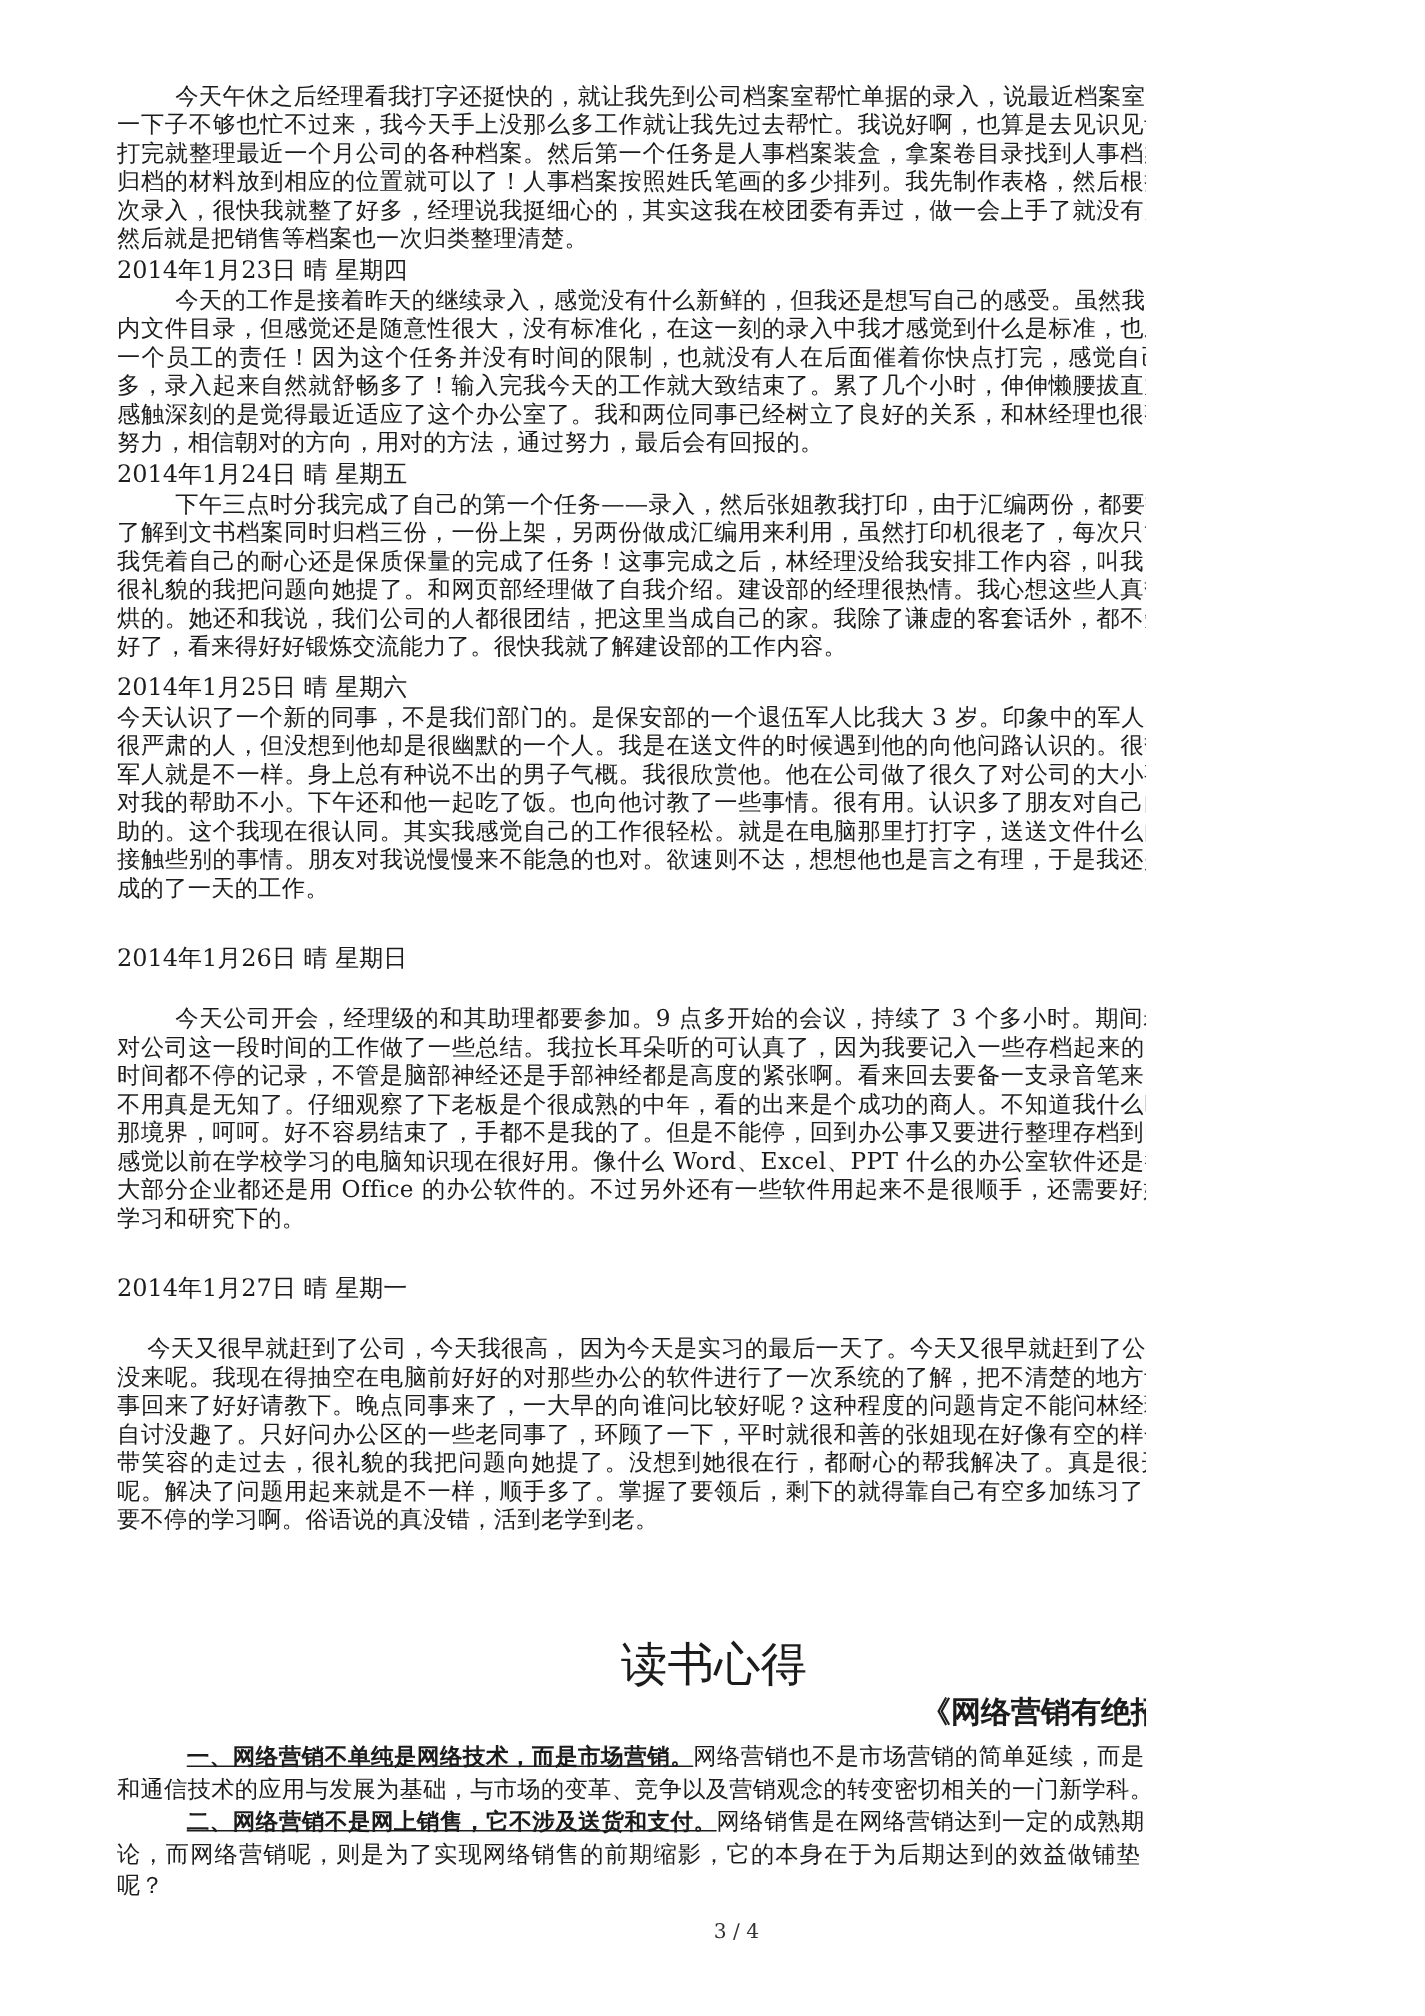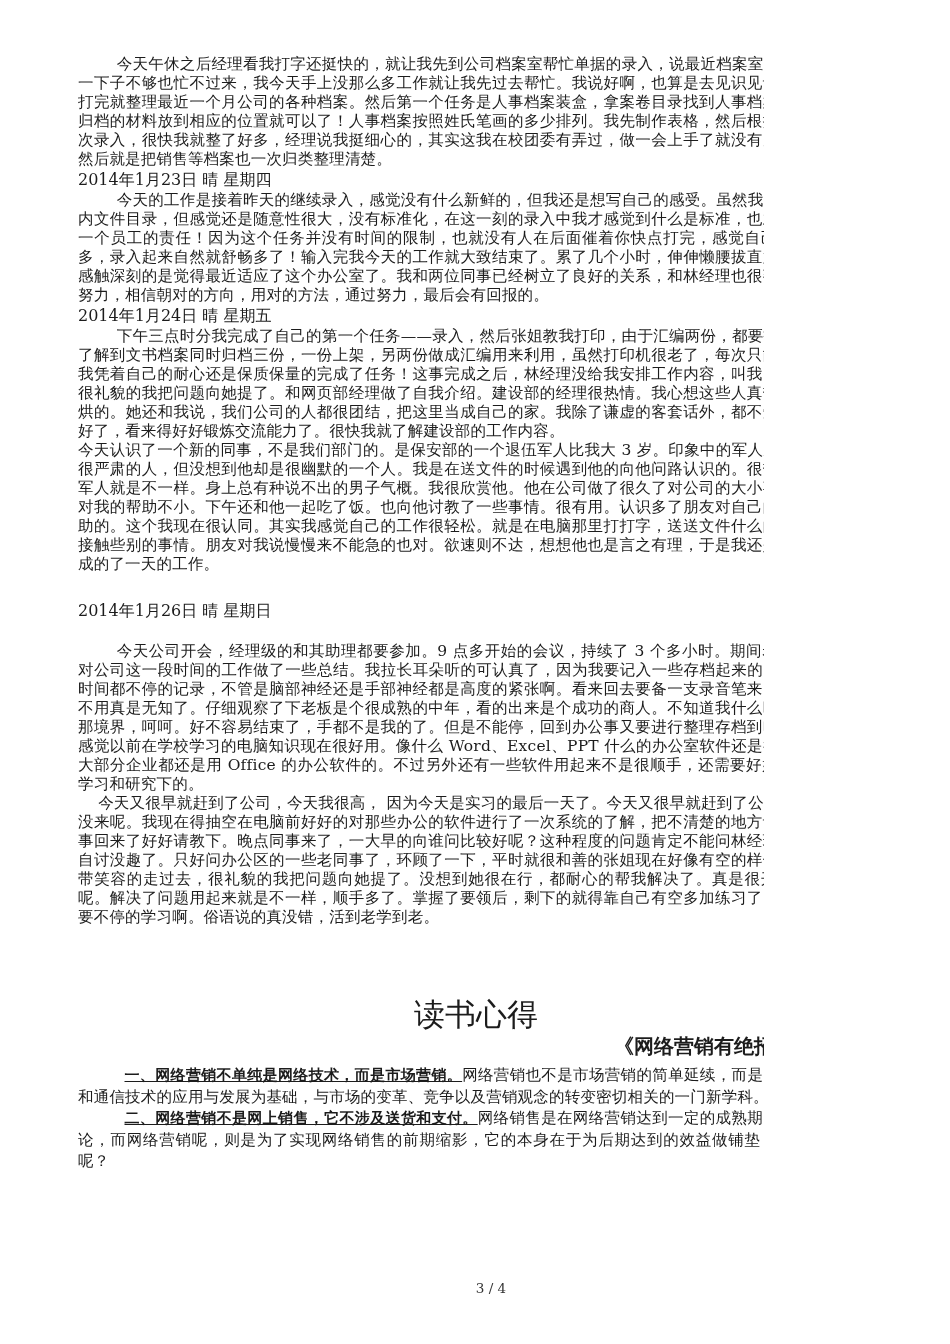--- a/index.html
+++ b/index.html
@@ -77,29 +77,31 @@
       <h3 class="date-heading">2014年1月23日 晴 星期四</h3>
       <p class="para indent">今天的工作是接着昨天的继续录入，感觉没有什么新鲜的，但我还是想写自己的感受。虽然我以前也制作过卷内文件目录，但感觉还是随意性很大，没有标准化，在这一刻的录入中我才感觉到什么是标准，也才真正的感到了一个员工的责任！因为这个任务并没有时间的限制，也就没有人在后面催着你快点打完，感觉自己的心平静了许多，录入起来自然就舒畅多了！输入完我今天的工作就大致结束了。累了几个小时，伸伸懒腰拔直放松一下。给我感触深刻的是觉得最近适应了这个办公室了。我和两位同事已经树立了良好的关系，和林经理也很熟了。我会更加努力，相信朝对的方向，用对的方法，通过努力，最后会有回报的。</p>
     </section>
 
     <section>
       <h3 class="date-heading">2014年1月24日 晴 星期五</h3>
       <p class="para indent">下午三点时分我完成了自己的第一个任务——录入，然后张姐教我打印，由于汇编两份，都要打印两份，我才了解到文书档案同时归档三份，一份上架，另两份做成汇编用来利用，虽然打印机很老了，每次只能出一页，不过我凭着自己的耐心还是保质保量的完成了任务！这事完成之后，林经理没给我安排工作内容，叫我自己找事情做。很礼貌的我把问题向她提了。和网页部经理做了自我介绍。建设部的经理很热情。我心想这些人真热情，心理暖烘烘的。她还和我说，我们公司的人都很团结，把这里当成自己的家。我除了谦虚的客套话外，都不知道该说些什么好了，看来得好好锻炼交流能力了。很快我就了解建设部的工作内容。</p>
     </section>
 
     <section>
+      <h3 class="date-heading sm-gap-above">2014年1月25日 晴 星期六</h3>
       <p class="para no-indent">今天认识了一个新的同事，不是我们部门的。是保安部的一个退伍军人比我大 3 岁。印象中的军人应该是一板一眼很严肃的人，但没想到他却是很幽默的一个人。我是在送文件的时候遇到他的向他问路认识的。很热情的一个人。军人就是不一样。身上总有种说不出的男子气概。我很欣赏他。他在公司做了很久了对公司的大小事物都很了解，对我的帮助不小。下午还和他一起吃了饭。也向他讨教了一些事情。很有用。认识多了朋友对自己的工作是很有帮助的。这个我现在很认同。其实我感觉自己的工作很轻松。就是在电脑那里打打字，送送文件什么的。但我总想去接触些别的事情。朋友对我说慢慢来不能急的也对。欲速则不达，想想他也是言之有理，于是我还是继续认真的完成的了一天的工作。</p>
     </section>
 
     <section>
       <h3 class="date-heading gap-above gap-below">2014年1月26日 晴 星期日</h3>
       <p class="para indent">今天公司开会，经理级的和其助理都要参加。9 点多开始的会议，持续了 3 个多小时。期间老板说了很多。对公司这一段时间的工作做了一些总结。我拉长耳朵听的可认真了，因为我要记入一些存档起来的。3 个多小时的时间都不停的记录，不管是脑部神经还是手部神经都是高度的紧张啊。看来回去要备一支录音笔来，有高科技产品不用真是无知了。仔细观察了下老板是个很成熟的中年，看的出来是个成功的商人。不知道我什么时候也能混到他那境界，呵呵。好不容易结束了，手都不是我的了。但是不能停，回到办公事又要进行整理存档到电脑里面去。我感觉以前在学校学习的电脑知识现在很好用。像什么 Word、Excel、PPT 什么的办公室软件还是很好用的，现在大部分企业都还是用 Office 的办公软件的。不过另外还有一些软件用起来不是很顺手，还需要好好的花些时间去学习和研究下的。</p>
     </section>
 
     <section>
+      <h3 class="date-heading gap-above gap-below">2014年1月27日 晴 星期一</h3>
       <p class="para indent-1">今天又很早就赶到了公司，今天我很高， 因为今天是实习的最后一天了。今天又很早就赶到了公司，其他同事还没来呢。我现在得抽空在电脑前好好的对那些办公的软件进行了一次系统的了解，把不清楚的地方记了下来，等同事回来了好好请教下。晚点同事来了，一大早的向谁问比较好呢？这种程度的问题肯定不能问林经理，要不就真是自讨没趣了。只好问办公区的一些老同事了，环顾了一下，平时就很和善的张姐现在好像有空的样子。于是我就面带笑容的走过去，很礼貌的我把问题向她提了。没想到她很在行，都耐心的帮我解决了。真是很开心。可谢谢她呢。解决了问题用起来就是不一样，顺手多了。掌握了要领后，剩下的就得靠自己有空多加练习了，看来工作了也要不停的学习啊。俗语说的真没错，活到老学到老。</p>
     </section>
 
     <section class="reading">
       <h1 class="reading-title">读书心得</h1>
       <h2 class="reading-subtitle">《网络营销有绝招》读书心得</h2>
 
 
 
       <p class="para point"><b>一、网络营销不单纯是网络技术，而是市场营销。</b><span>网络营销也不是市场营销的简单延续，而是以现代电子技术和通信技术的应用与发展为基础，与市场的变革、竞争以及营销观念的转变密切相关的一门新学科。</span></p>

